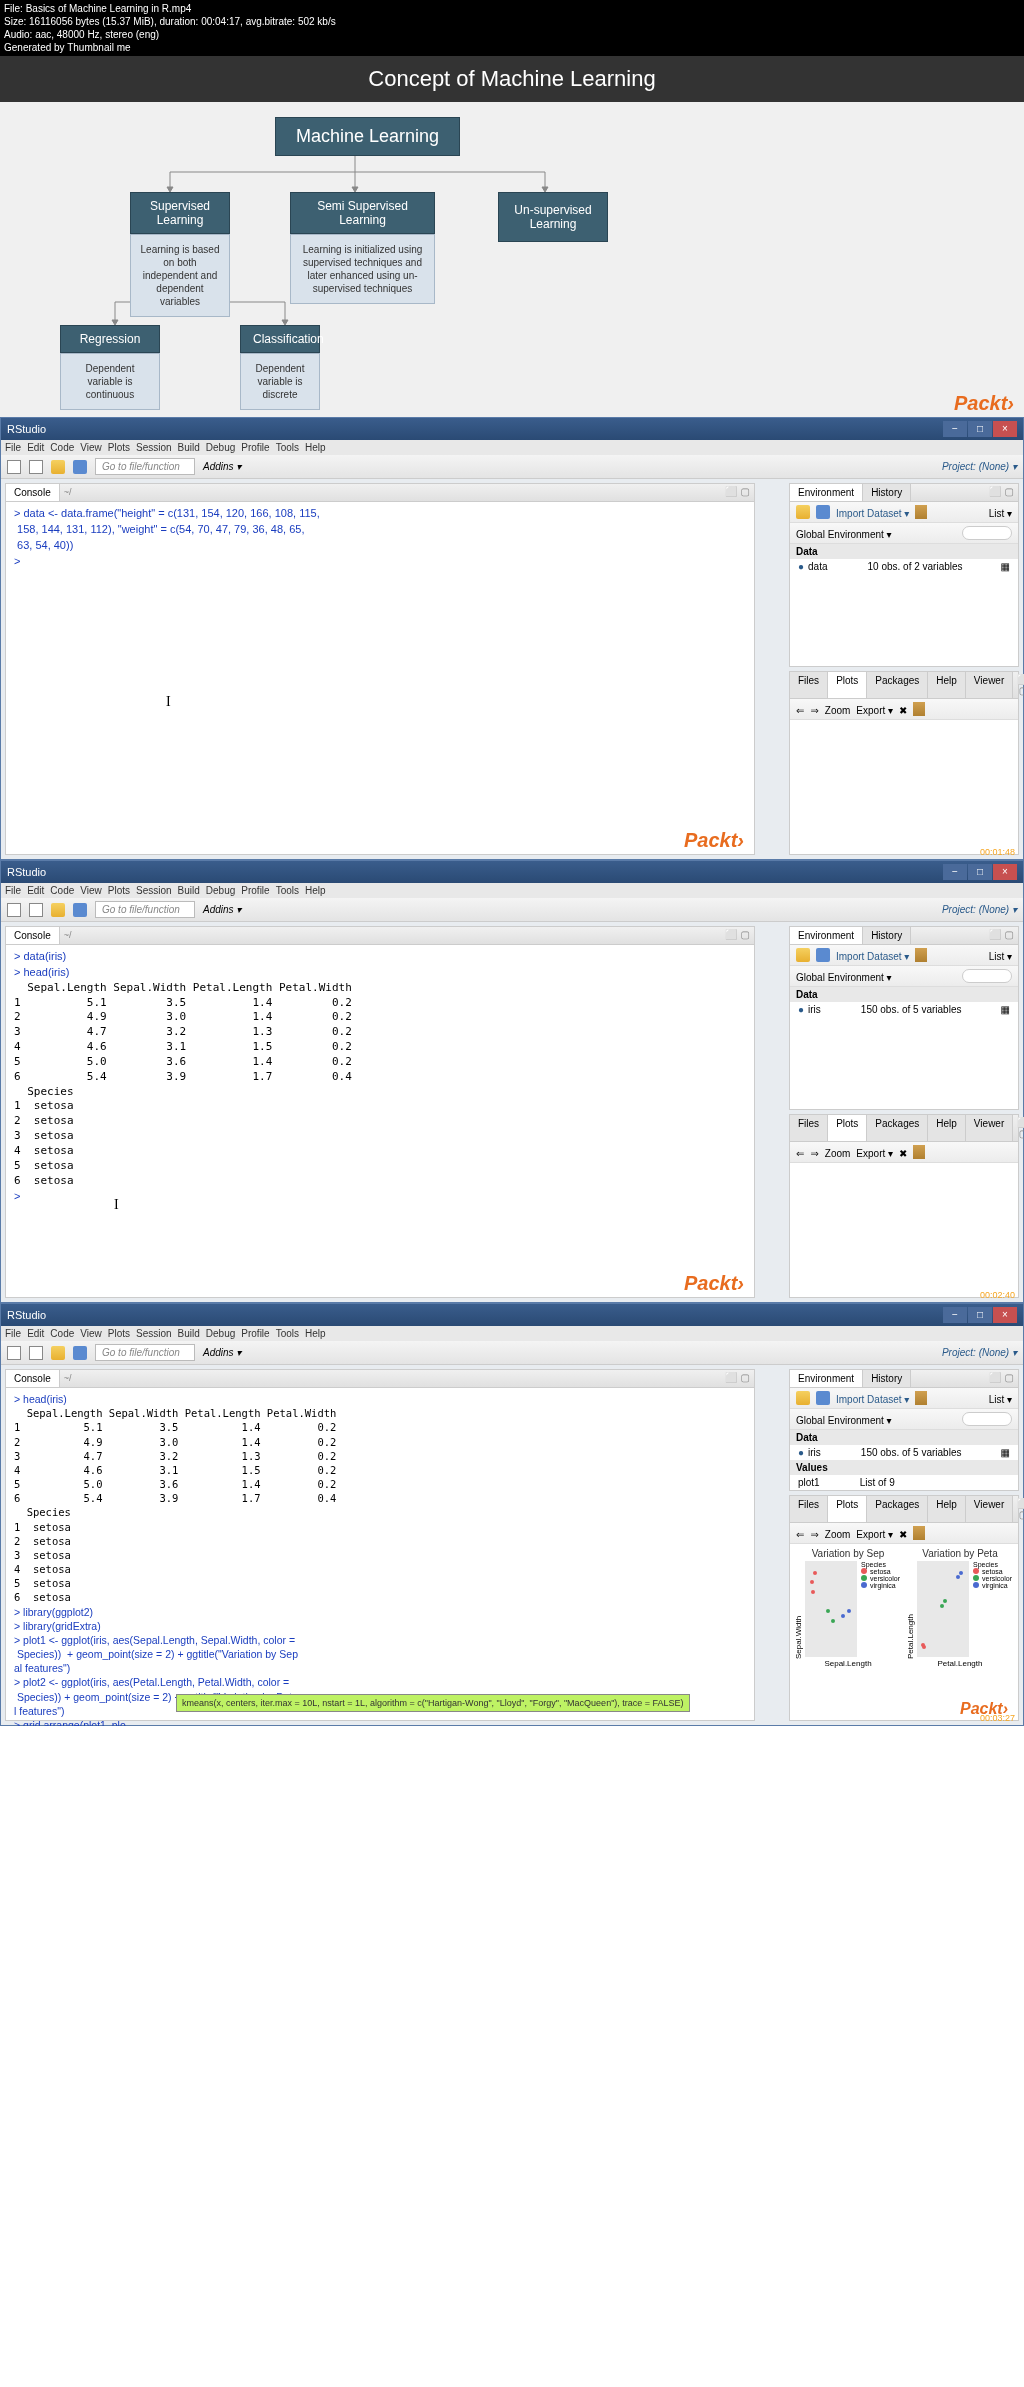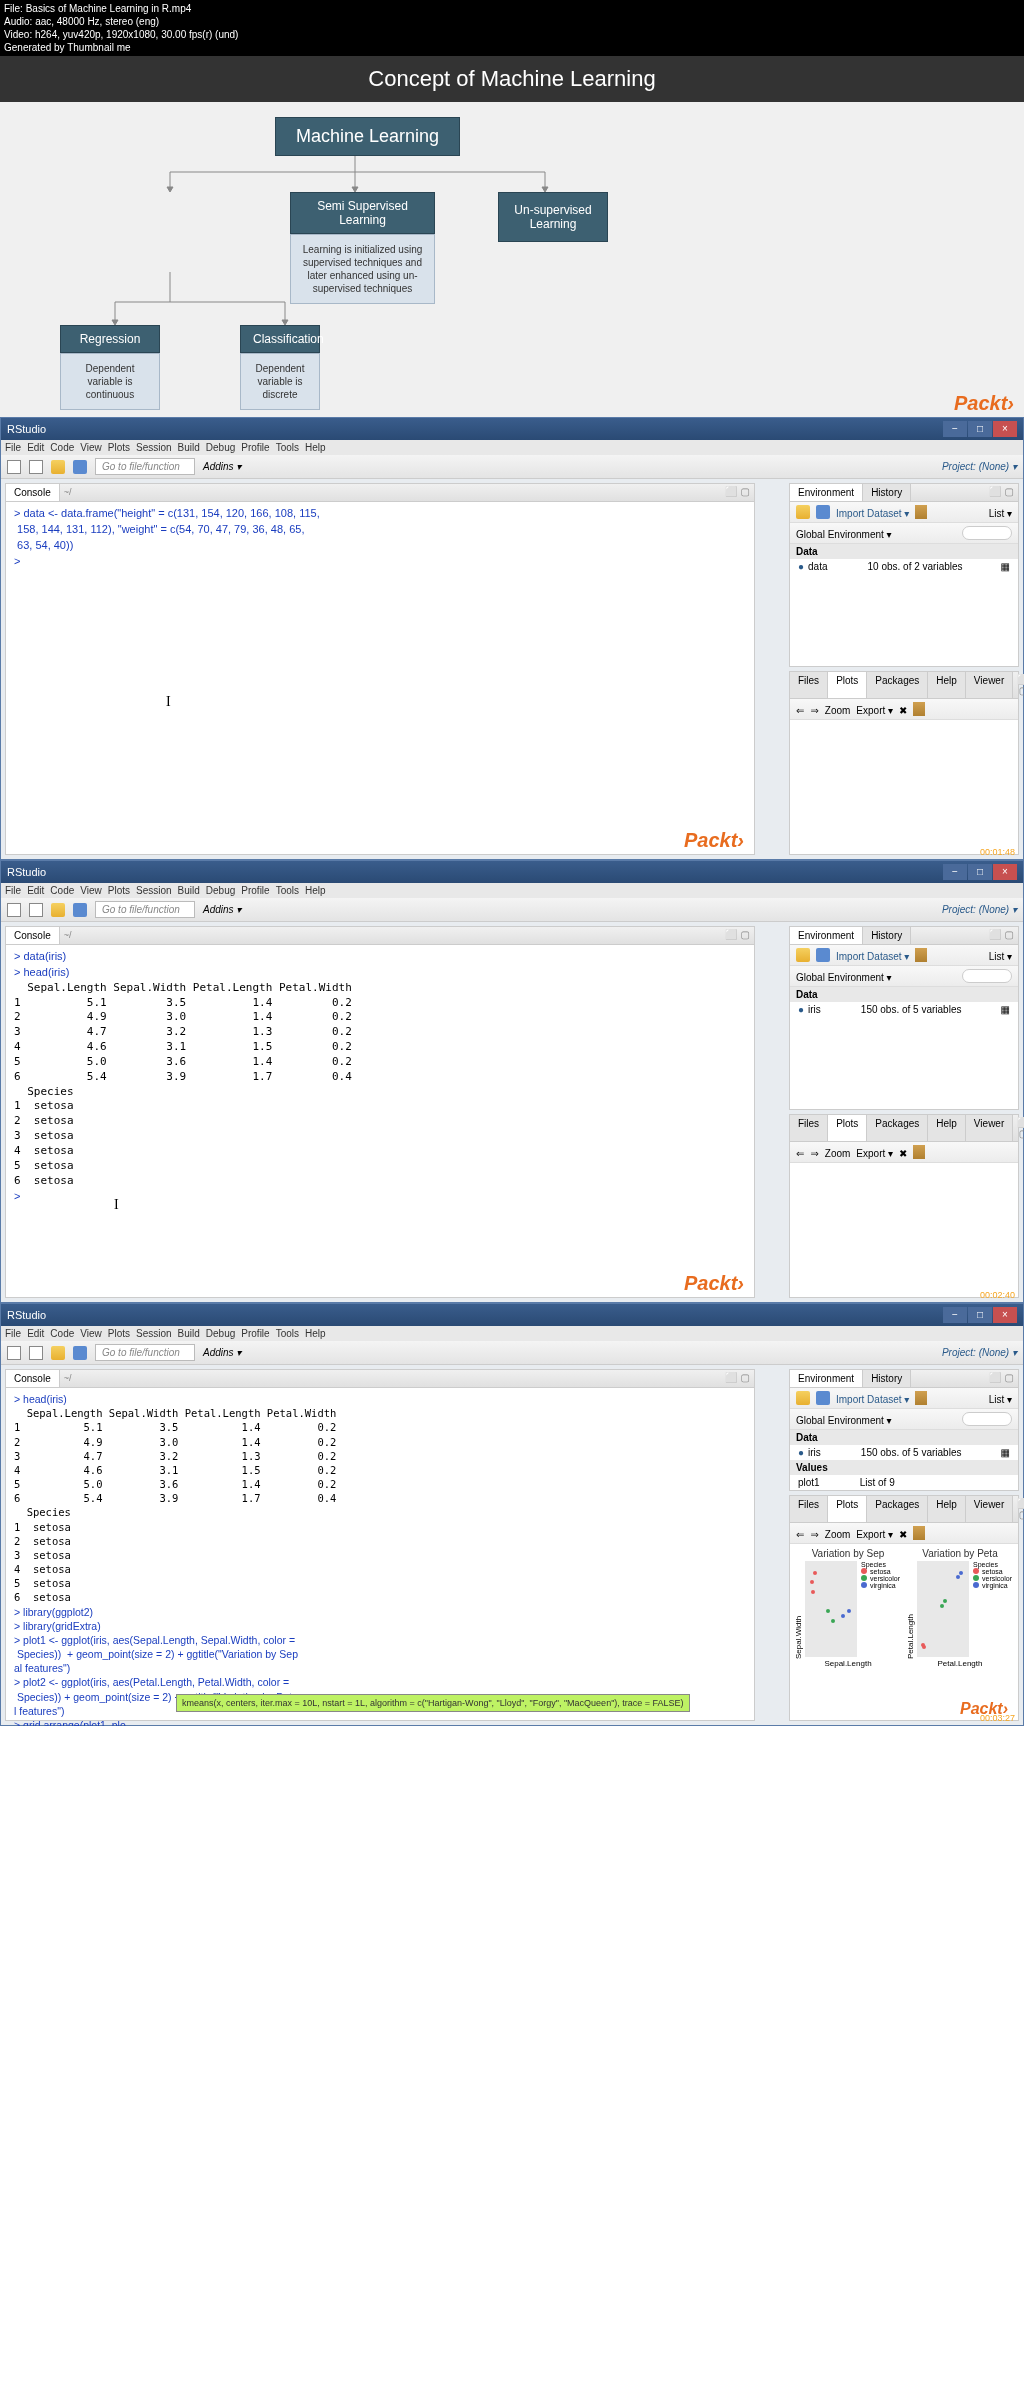--- a/index.html
+++ b/index.html
@@ -51,22 +51,22 @@
 .plot-box { flex:1; background:#fff; }
 .plot-title { text-align:center; font-size:10px; color:#333; }
 .legend-dot { display:inline-block; width:6px; height:6px; border-radius:3px; margin-right:3px; }
 .tooltip { position:absolute; background:#bef264; border:1px solid #888; font-size:9px; padding:3px 5px; color:#333; }
 </style>
 </head>
 <body>
 
 <div class="meta">
   <div>File: Basics of Machine Learning in R.mp4</div>
+  <div>Size: 16116056 bytes (15.37 MiB), duration: 00:04:17, avg.bitrate: 502 kb/s</div>
   <div>Audio: aac, 48000 Hz, stereo (eng)</div>
-  <div>Video: h264, yuv420p, 1920x1080, 30.00 fps(r) (und)</div>
   <div>Generated by Thumbnail me</div>
 </div>
 
 <div class="concept-title">Concept of Machine Learning</div>
 <div class="diagram">
   <svg width="680" height="315">
     <g stroke="#888" fill="none" stroke-width="1">
       <line x1="355" y1="50" x2="355" y2="70"></line>
       <line x1="170" y1="70" x2="545" y2="70"></line>
       <line x1="170" y1="70" x2="170" y2="85"></line>
@@ -79,20 +79,24 @@
       <line x1="115" y1="200" x2="285" y2="200"></line>
       <line x1="115" y1="200" x2="115" y2="218"></line>
         <polygon points="112,218 118,218 115,223" fill="#888"></polygon>
       <line x1="285" y1="200" x2="285" y2="218"></line>
         <polygon points="282,218 288,218 285,223" fill="#888"></polygon>
     </g>
   </svg>
   <div class="node" style="left:275px;top:15px;">
       <div class="node-head node-big">Machine Learning</div>
     </div>
+  <div class="node" style="left:130px;top:90px;width:100px;">
+    <div class="node-head">Supervised Learning</div>
+    <div class="node-body">Learning is based on both independent and dependent variables</div>
+  </div>
   <div class="node" style="left:290px;top:90px;width:145px;">
     <div class="node-head">Semi Supervised Learning</div>
     <div class="node-body">Learning is initialized using supervised techniques and later enhanced using un-supervised techniques</div>
   </div>
   <div class="node" style="left:498px;top:90px;width:110px;">
     <div class="node-head" style="padding:10px 6px;">Un-supervised Learning</div>
   </div>
   <div class="node" style="left:60px;top:223px;width:100px;">
     <div class="node-head">Regression</div>
     <div class="node-body">Dependent variable is continuous</div>

